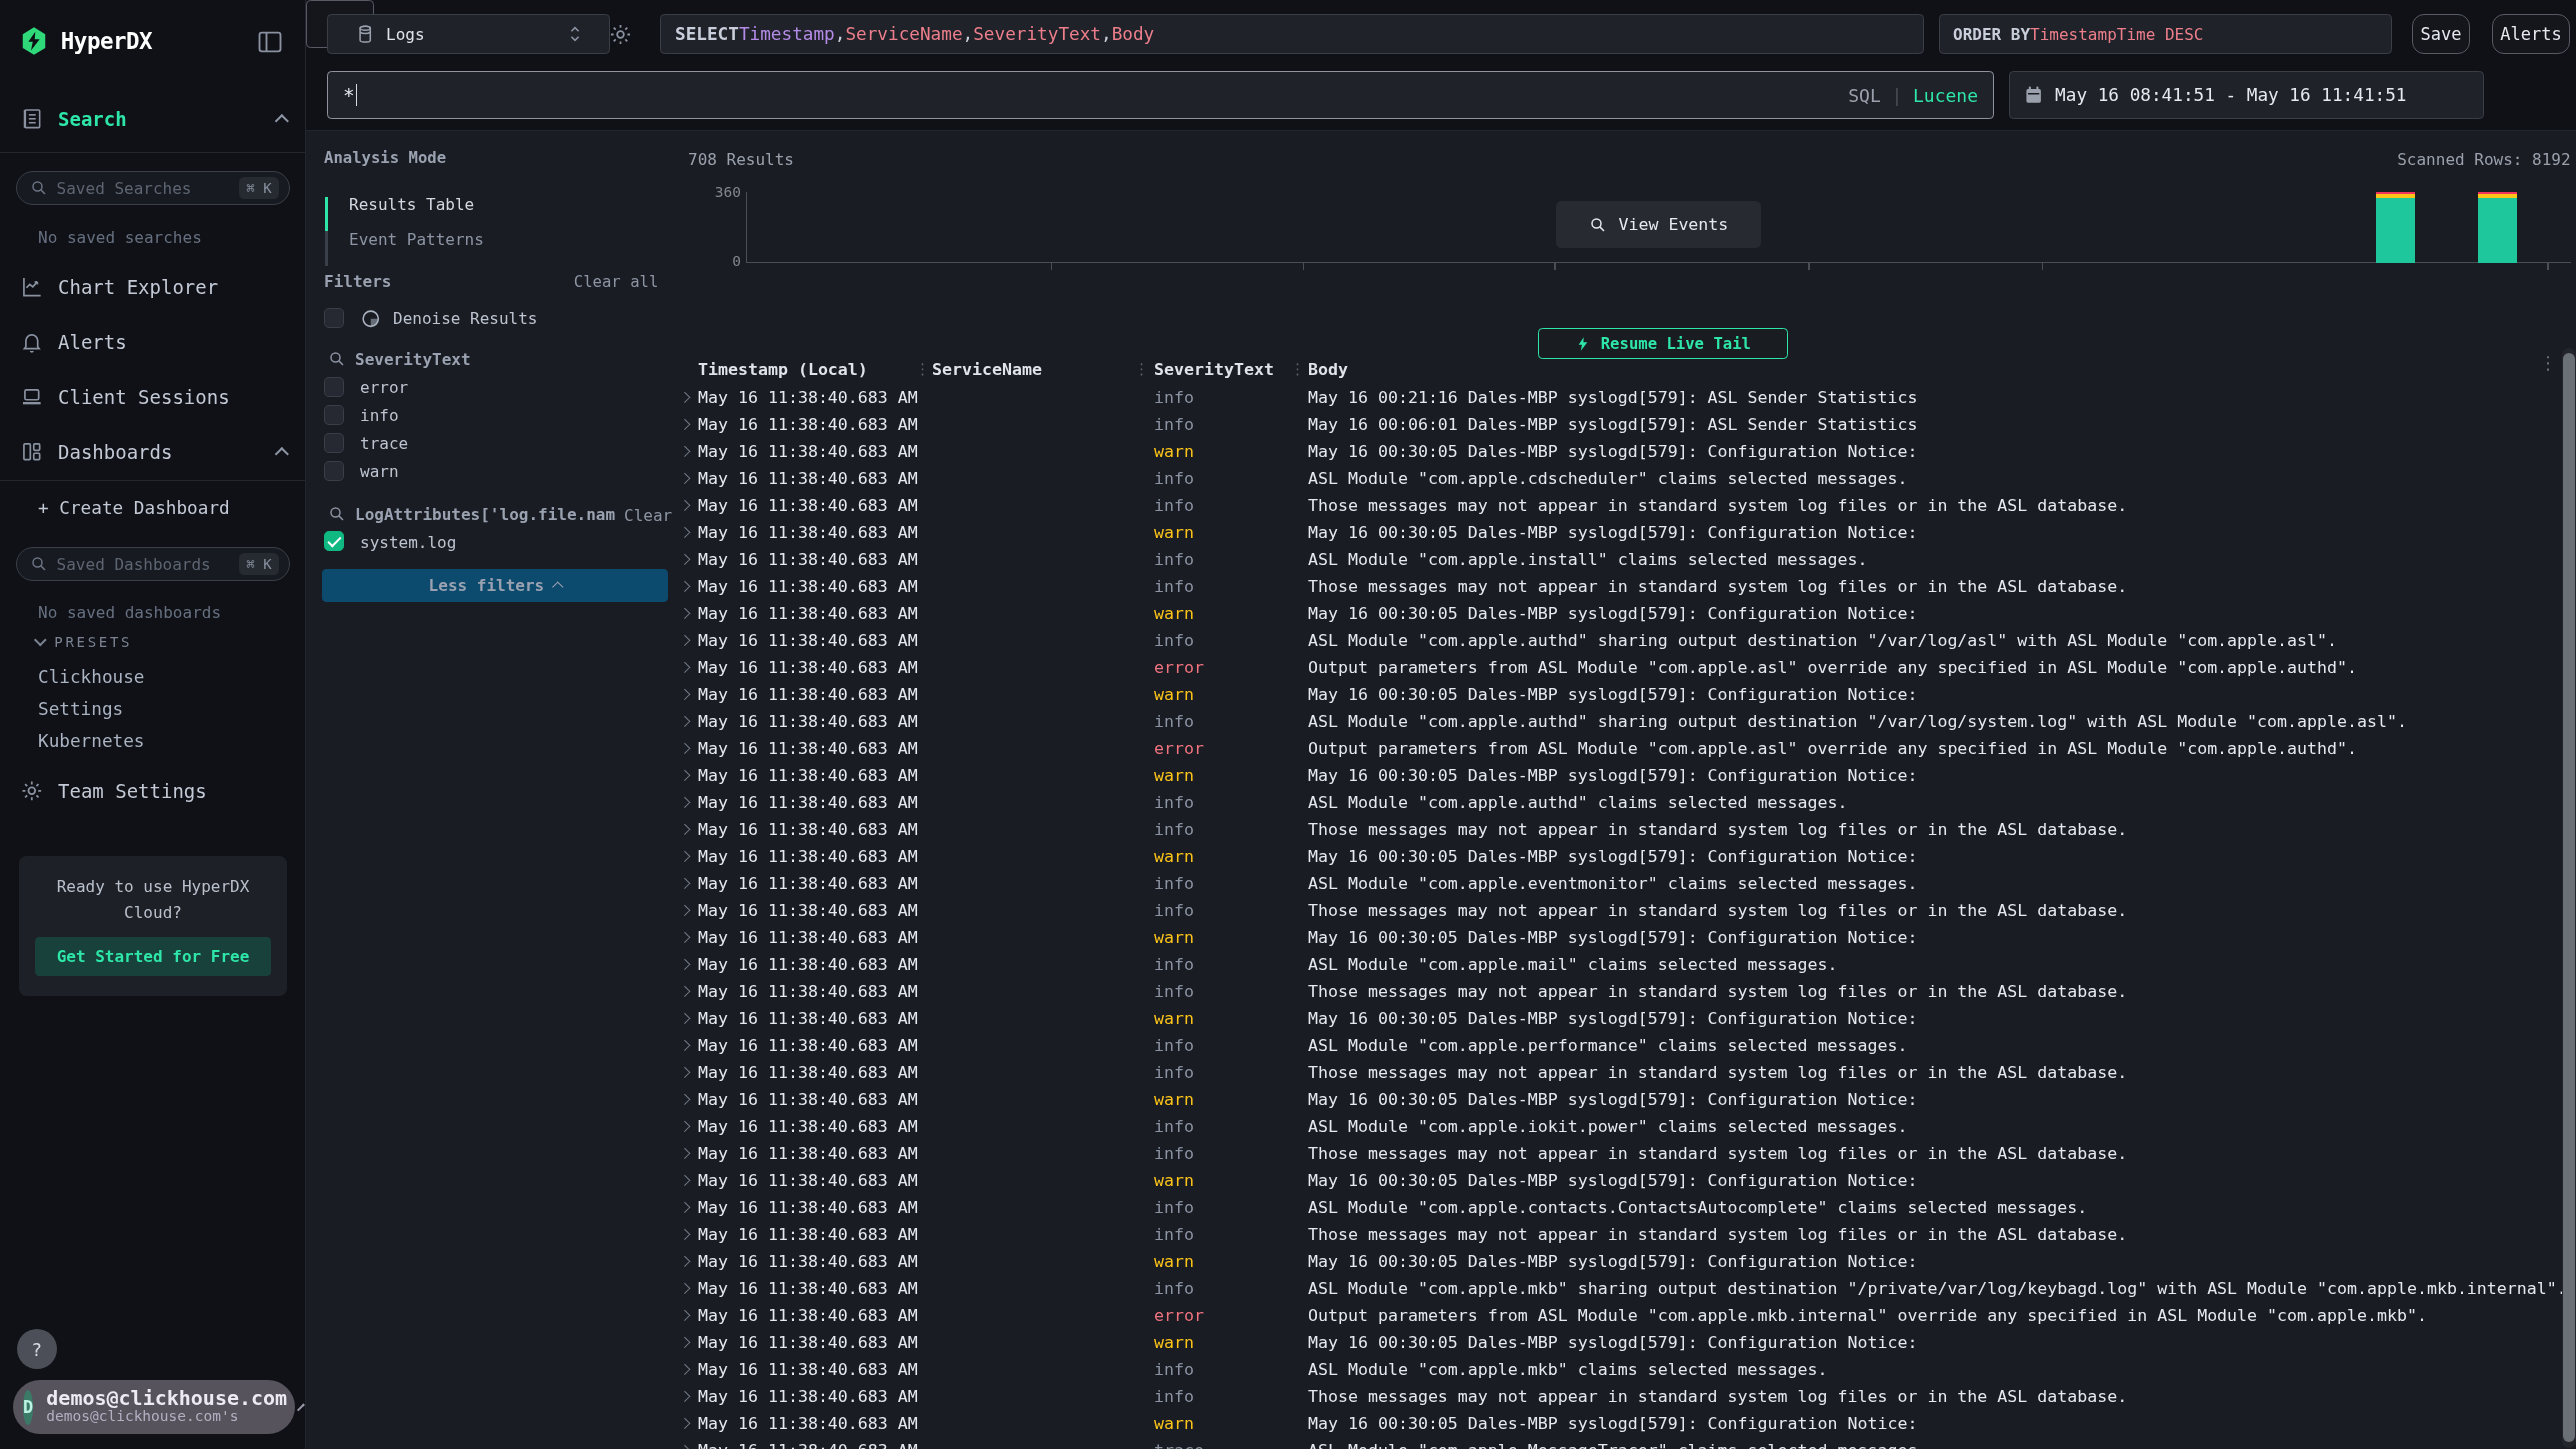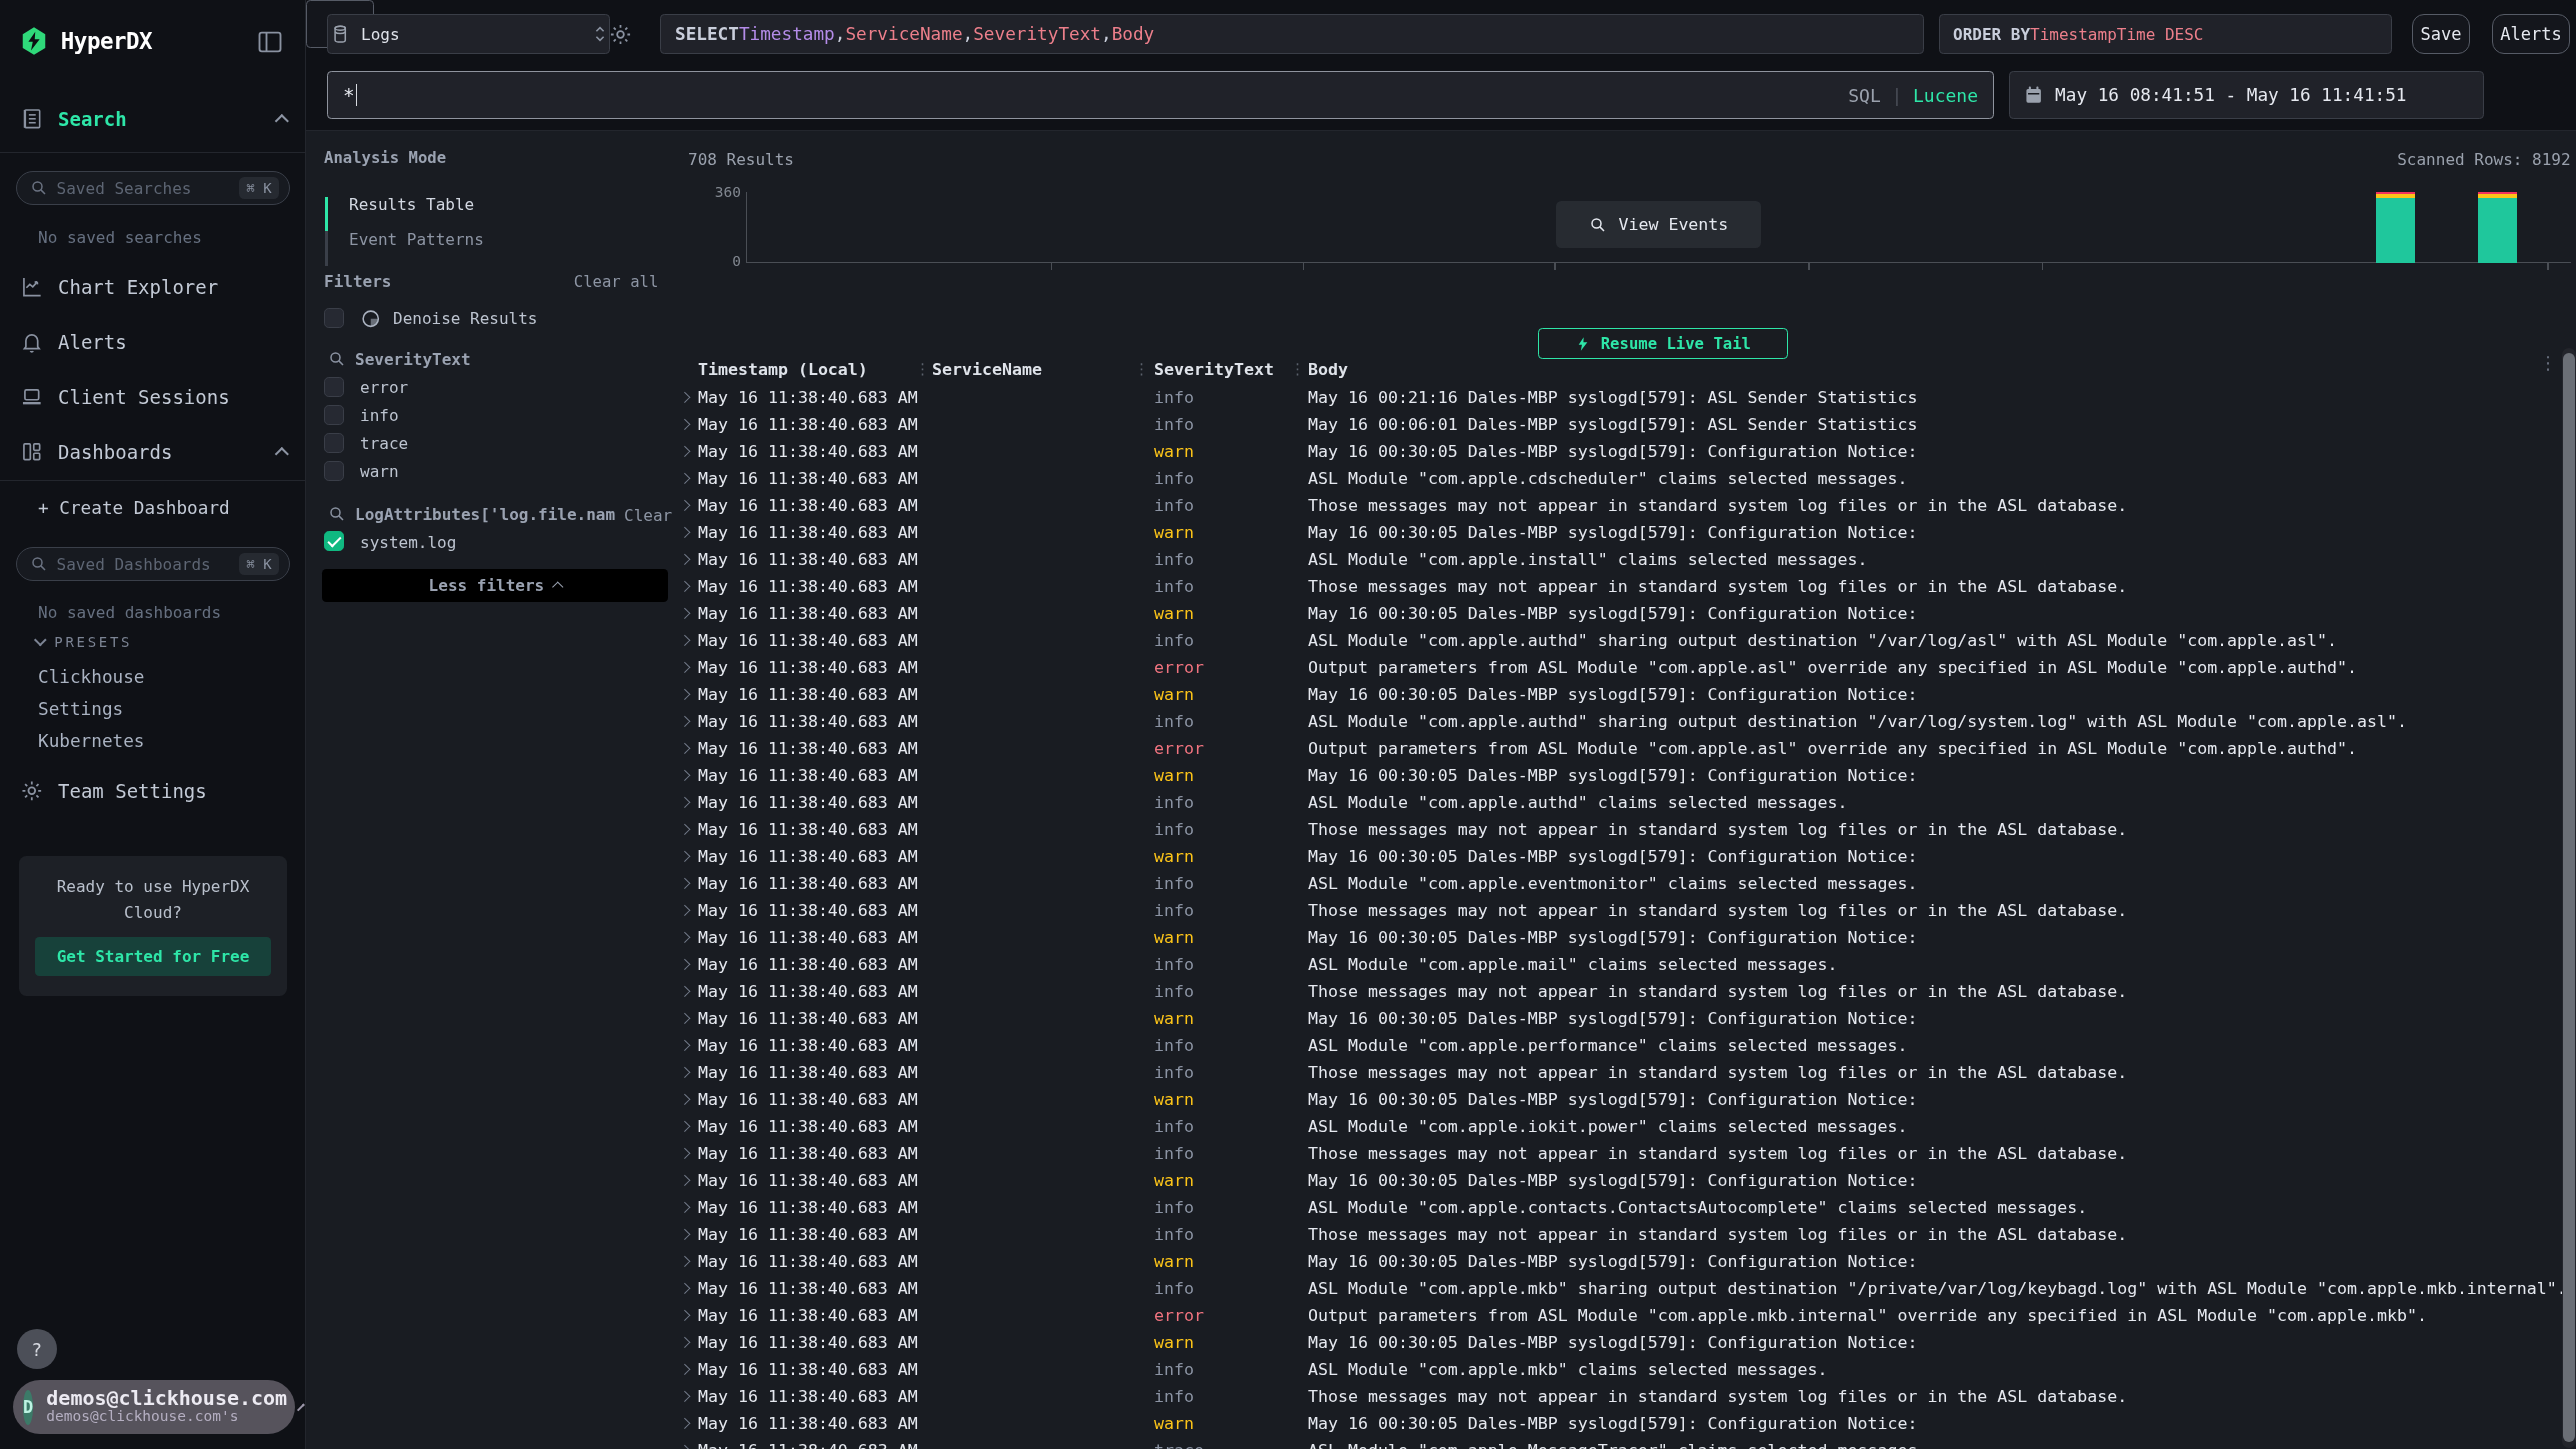--- a/index.html
+++ b/index.html
@@ -35,21 +35,21 @@
   #cta-btn{margin:10.7px auto 0;width:236px;height:39px;background:#17413a;border-radius:4.3px;color:#2ee6a8;font-weight:bold;font-size:16px;display:flex;align-items:center;justify-content:center;}
   #help-circle{position:absolute;left:16.6px;top:1329px;width:40px;height:40px;border-radius:50%;background:#4c4f58;color:#d6d9e0;font-size:18px;display:flex;align-items:center;justify-content:center;}
   #user-chip{position:absolute;left:13.4px;top:1380px;width:282px;height:54px;background:#56535c;border-radius:28px;display:flex;align-items:center;padding:0 13px 0 9.7px;gap:13px;}
   #avatar{width:35px;height:35px;border-radius:50%;background:#3c7a68;color:#bdf3e2;font-size:17px;font-weight:bold;display:flex;align-items:center;justify-content:center;}
   #user-chip .em{font-size:20px;font-weight:bold;color:#eceaf2;line-height:19.3px;white-space:nowrap;}
   #user-chip .tm{font-size:14.5px;color:#b5afc2;line-height:17px;white-space:nowrap;}
   .chev-right{width:8.6px;height:8.6px;border-top:2.1px solid #9b96a8;border-right:2.1px solid #9b96a8;transform:rotate(45deg);margin-left:auto;}
   
   #topbar{position:absolute;left:306px;top:0;width:2270px;height:131px;background:#0f1116;border-bottom:1.1px solid #23262d;}
   .tb-box{position:absolute;background:#202229;border:1.1px solid #3a3e47;border-radius:4.3px;display:flex;align-items:center;}
-  #logs-select{left:21px;top:14px;width:283px;height:40px;padding:0 2px;gap:10.7px;font-size:16px;color:#dfe3ea;}
+  #logs-select{left:21px;top:14px;width:283px;height:40px;padding:0 27px;gap:10.7px;font-size:16px;color:#dfe3ea;}
   #logs-select .updn{margin-left:auto;}
   #gear-top{position:absolute;left:302px;top:21.5px;}
   #select-input{left:354px;top:14px;width:1264px;height:40px;padding:0 14px;font-size:17.7px;white-space:nowrap;overflow:hidden;}
   #orderby-input{left:1633px;top:14px;width:453px;height:40px;padding:0 13px;font-size:16px;white-space:nowrap;}
   .tk-kw{color:#c9cedb;font-weight:bold;}
   .tk-purple{color:#b48ce8;}
   .tk-red{color:#ec7f8b;}
   .tk-plain{color:#c9cedb;}
   .tb-btn{position:absolute;top:14px;height:40px;border:1.1px solid #565b66;border-radius:12px;background:#14161c;color:#e6e9f0;display:flex;align-items:center;justify-content:center;}
   #save-btn{left:2106px;width:58px;font-size:17px;}
@@ -73,21 +73,21 @@
   .mode-lab{position:absolute;left:43px;font-size:16px;}
   #mode-results{top:64px;color:#d3d8e2;}
   #mode-patterns{top:99px;color:#8d95a4;}
   #filters-h{top:141px;left:18px;font-size:16px;}
   #clear-all{position:absolute;top:142px;right:9.7px;font-size:15.6px;color:#8d95a4;}
   .chk{position:absolute;width:20.4px;height:20.4px;border-radius:4.8px;background:#262932;border:1.1px solid #3a3e48;}
   .chk.on{background:#10b981;border-color:#10b981;}
   .chk.on::after{content:"";position:absolute;left:5.9px;top:2.1px;width:5.4px;height:10.7px;border-right:2.1px solid #fff;border-bottom:2.1px solid #fff;transform:rotate(45deg);}
   .fp-lab{position:absolute;font-size:16px;color:#bdc4d0;}
   .fp-bold{font-weight:bold;color:#9aa2b1;}
-  #less-btn{position:absolute;left:16px;top:438px;width:346px;height:33px;background:#000000;border-radius:4.3px;display:flex;align-items:center;justify-content:center;gap:9.7px;font-size:16px;font-weight:bold;color:#9aa2b1;}
+  #less-btn{position:absolute;left:16px;top:438px;width:346px;height:33px;background:#0c4a6e;border-radius:4.3px;display:flex;align-items:center;justify-content:center;gap:9.7px;font-size:16px;font-weight:bold;color:#9aa2b1;}
   
   #res-count{position:absolute;left:382px;top:19.3px;font-size:16px;color:#9aa1ad;}
   #res-scanned{position:absolute;right:5.4px;top:19.3px;font-size:16px;color:#9aa1ad;}
   
   #plot{position:absolute;left:440px;top:61px;width:1825px;height:71px;border-left:1.6px solid #4a4e55;border-bottom:1.6px solid #4a4e55;}
   .ylab{position:absolute;width:43px;text-align:right;font-size:14.5px;color:#80868f;}
   #ytick-top{left:392px;top:53px;}
   #ytick-bot{left:392px;top:122px;}
   #bars .bar{position:absolute;bottom:0;display:flex;flex-direction:column;justify-content:flex-end;}
   #bars{position:absolute;left:440px;top:61px;width:1825px;height:71px;}

